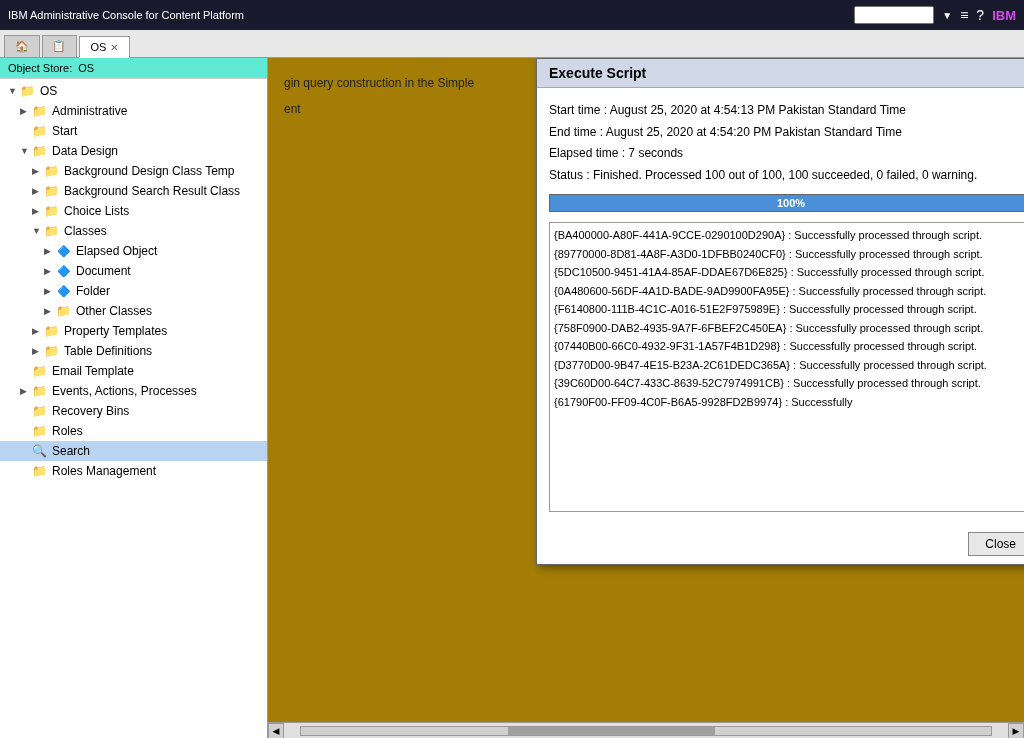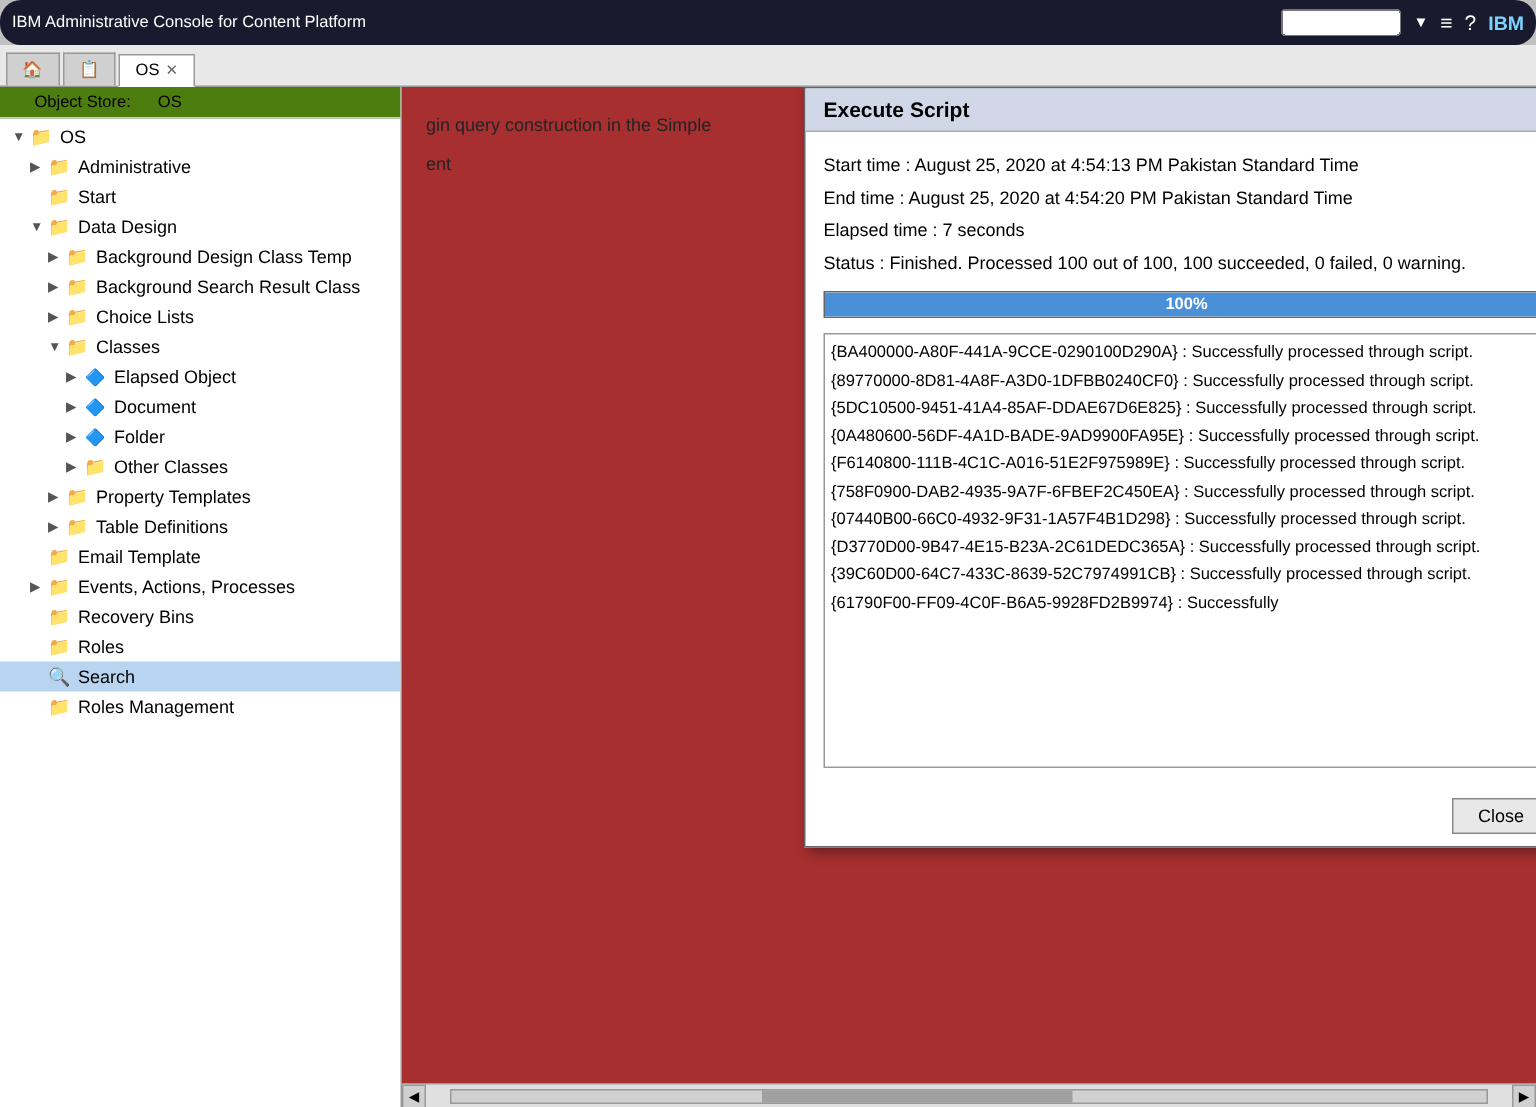--- a/index.html
+++ b/index.html
@@ -7,21 +7,20 @@
 
     
     .top-bar {
       background: #1a1a2e;
       color: white;
       height: 30px;
       display: flex;
       align-items: center;
       padding: 0 8px;
       gap: 8px;
-      border-radius: 14px;
     }
     .top-bar-title { font-size: 11px; flex: 1; }
     .top-bar-icons { display: flex; gap: 8px; align-items: center; }
     .top-bar-icon { color: white; font-size: 14px; cursor: pointer; }
 
     
     .tab-bar {
       background: #e8e8e8;
       height: 28px;
       display: flex;
@@ -57,27 +56,27 @@
 
     
     .sidebar {
       width: 268px;
       background: white;
       border-right: 1px solid #999;
       overflow-y: auto;
       flex-shrink: 0;
     }
     .object-store-bar {
-      background: #4d7c0f;
-      padding: 4px 23px;
+      background: #5eead4;
+      padding: 4px 8px;
       border-bottom: 1px solid #ccc;
       font-size: 11px;
       display: flex;
       align-items: center;
-      gap: 18px;
+      gap: 6px;
     }
     .tree-container { padding: 2px 0; }
     .tree-item {
       display: flex;
       align-items: center;
       padding: 2px 4px;
       cursor: pointer;
       font-size: 12px;
       white-space: nowrap;
     }
@@ -87,21 +86,21 @@
     .folder-icon { color: #f0c040; font-size: 12px; }
     .leaf-icon { color: #6080c0; font-size: 11px; }
     .tree-level-1 { padding-left: 8px; }
     .tree-level-2 { padding-left: 20px; }
     .tree-level-3 { padding-left: 32px; }
     .tree-level-4 { padding-left: 44px; }
 
     
     .content-area {
       flex: 1;
-      background: #ef4444;
+      background: #eab308;
       overflow: hidden;
       position: relative;
     }
     .content-inner {
       padding: 16px;
       font-size: 12px;
       color: #333;
     }
     .content-inner p { margin-bottom: 8px; line-height: 1.5; }
 
@@ -225,21 +224,21 @@
 </head>
 <body>
 
 <div class="top-bar">
   <span class="top-bar-title">IBM Administrative Console for Content Platform</span>
   <div class="top-bar-icons">
     <input type="text" style="width: 80px; height: 18px; font-size: 11px;">
     <span style="color:white;font-size:10px;">▼</span>
     <span class="top-bar-icon">≡</span>
     <span class="top-bar-icon">?</span>
-    <span style="color:#7dd3fc;font-weight:bold;font-size:13px;">IBM</span>
+    <span style="color:#d946ef;font-weight:bold;font-size:13px;">IBM</span>
   </div>
 </div>
 
 <div class="tab-bar">
   <div class="tab">
     <span>🏠</span>
   </div>
   <div class="tab">
     <span>📋</span>
   </div>

